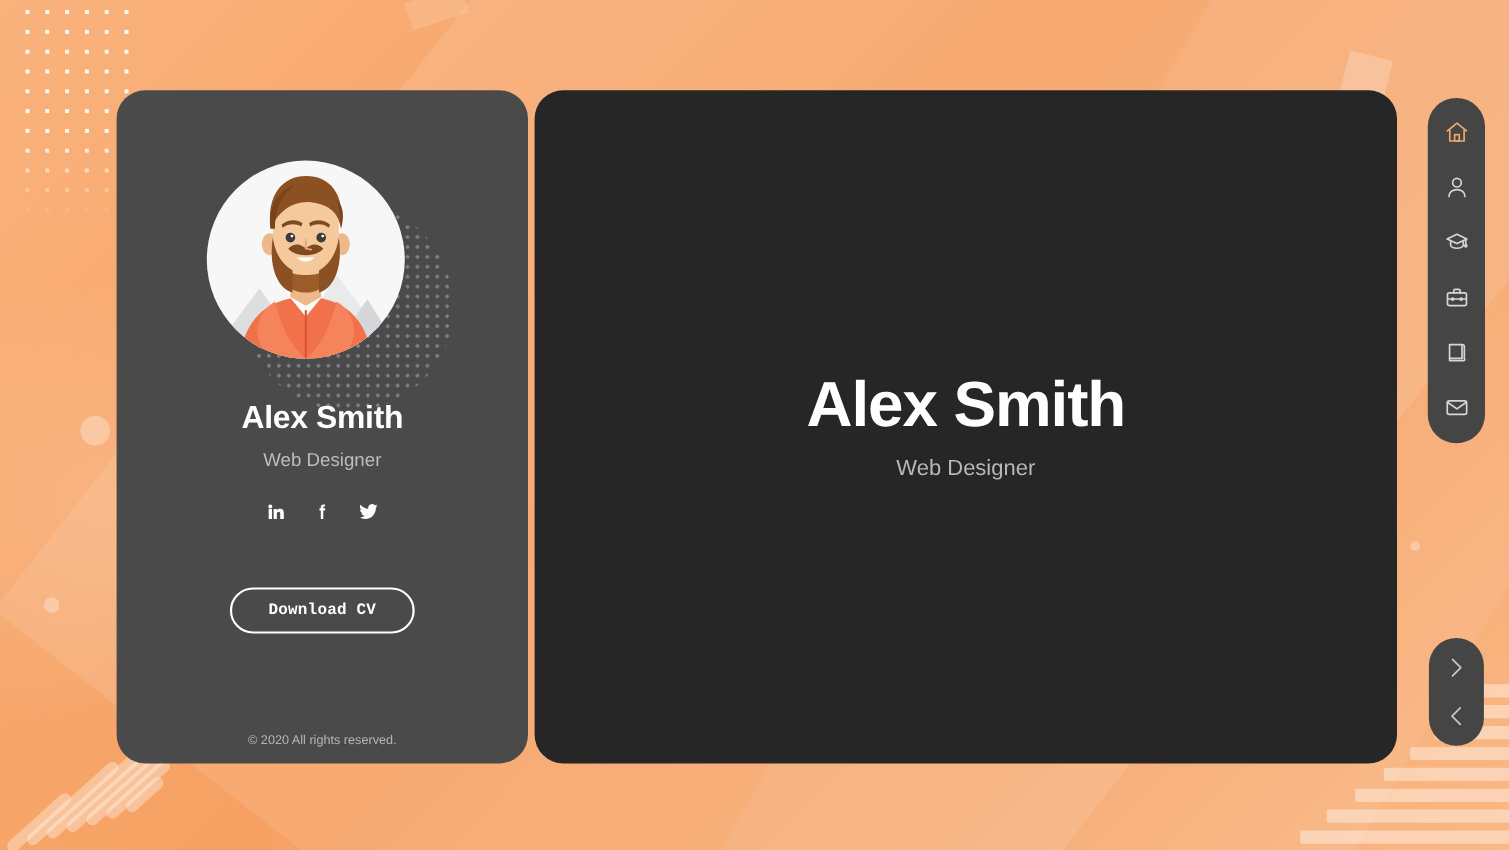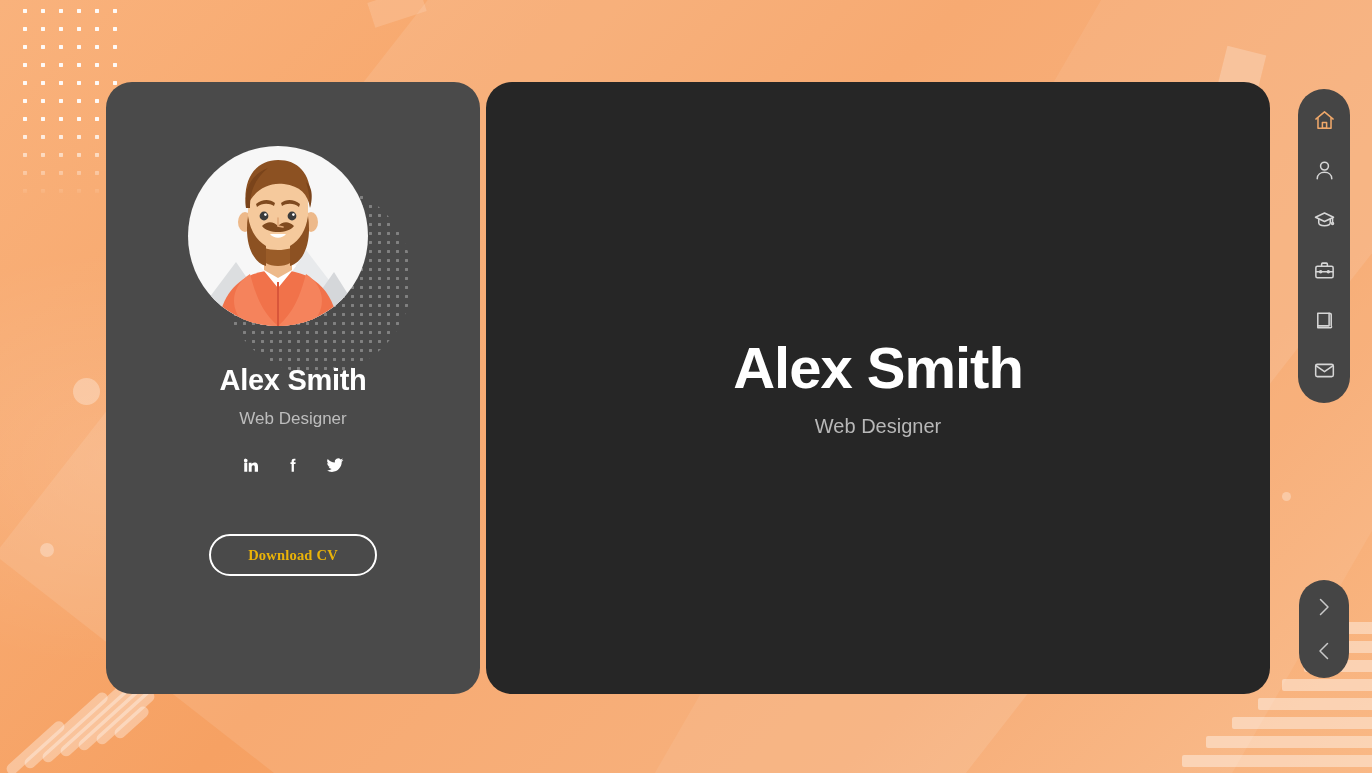--- a/index.html
+++ b/index.html
@@ -168,22 +168,22 @@
   }
 
   .dl-btn {
     position: absolute;
     left: 50%; top: 452px;
     transform: translateX(-50%);
     width: 168px; height: 42px;
     border: 2px solid #ffffff;
     border-radius: 21px;
     background: transparent;
-    color: #eab308;
-    font-family: Liberation Serif, serif;
+    color: #ffffff;
+    font-family: Liberation Mono, monospace;
     font-size: 14.5px;
     font-weight: 700;
     letter-spacing: 0.2px;
     cursor: pointer;
   }
 
   .copyright {
     position: absolute;
     left: 0; right: 0; bottom: 15px;
     text-align: center;
@@ -350,20 +350,21 @@
     </a>
     <a href="#" aria-label="Twitter">
       <svg viewBox="0 0 24 24" width="20" height="20" fill="currentColor">
           <path d="M22 5.9c-.75.33-1.54.55-2.37.66a4.1 4.1 0 001.8-2.27c-.8.47-1.68.81-2.62 1a4.12 4.12 0 00-7.03 3.76A11.7 11.7 0 013.3 4.72a4.12 4.12 0 001.28 5.5c-.67-.02-1.3-.2-1.86-.5v.05c0 2 1.42 3.67 3.3 4.05-.35.1-.71.14-1.09.14-.26 0-.52-.02-.77-.07a4.13 4.13 0 003.85 2.86A8.27 8.27 0 012 18.4a11.66 11.66 0 006.32 1.85c7.58 0 11.73-6.28 11.73-11.73l-.01-.53A8.3 8.3 0 0022 5.9z"></path>
         </svg>
     </a>
   </div>
 
   <button class="dl-btn">Download CV</button>
 
+  <div class="copyright">© 2020 All rights reserved.</div>
 </section>
 
 <section class="content-card">
   <h1 class="c-name">Alex Smith</h1>
   <p class="c-role">Web Designer</p>
 </section>
 
 <nav class="side-nav">
   <div class="nav-btn active">
     <svg viewBox="0 0 24 24" width="23" height="23" fill="none" stroke="currentColor" stroke-width="1.6" stroke-linecap="round" stroke-linejoin="round">

